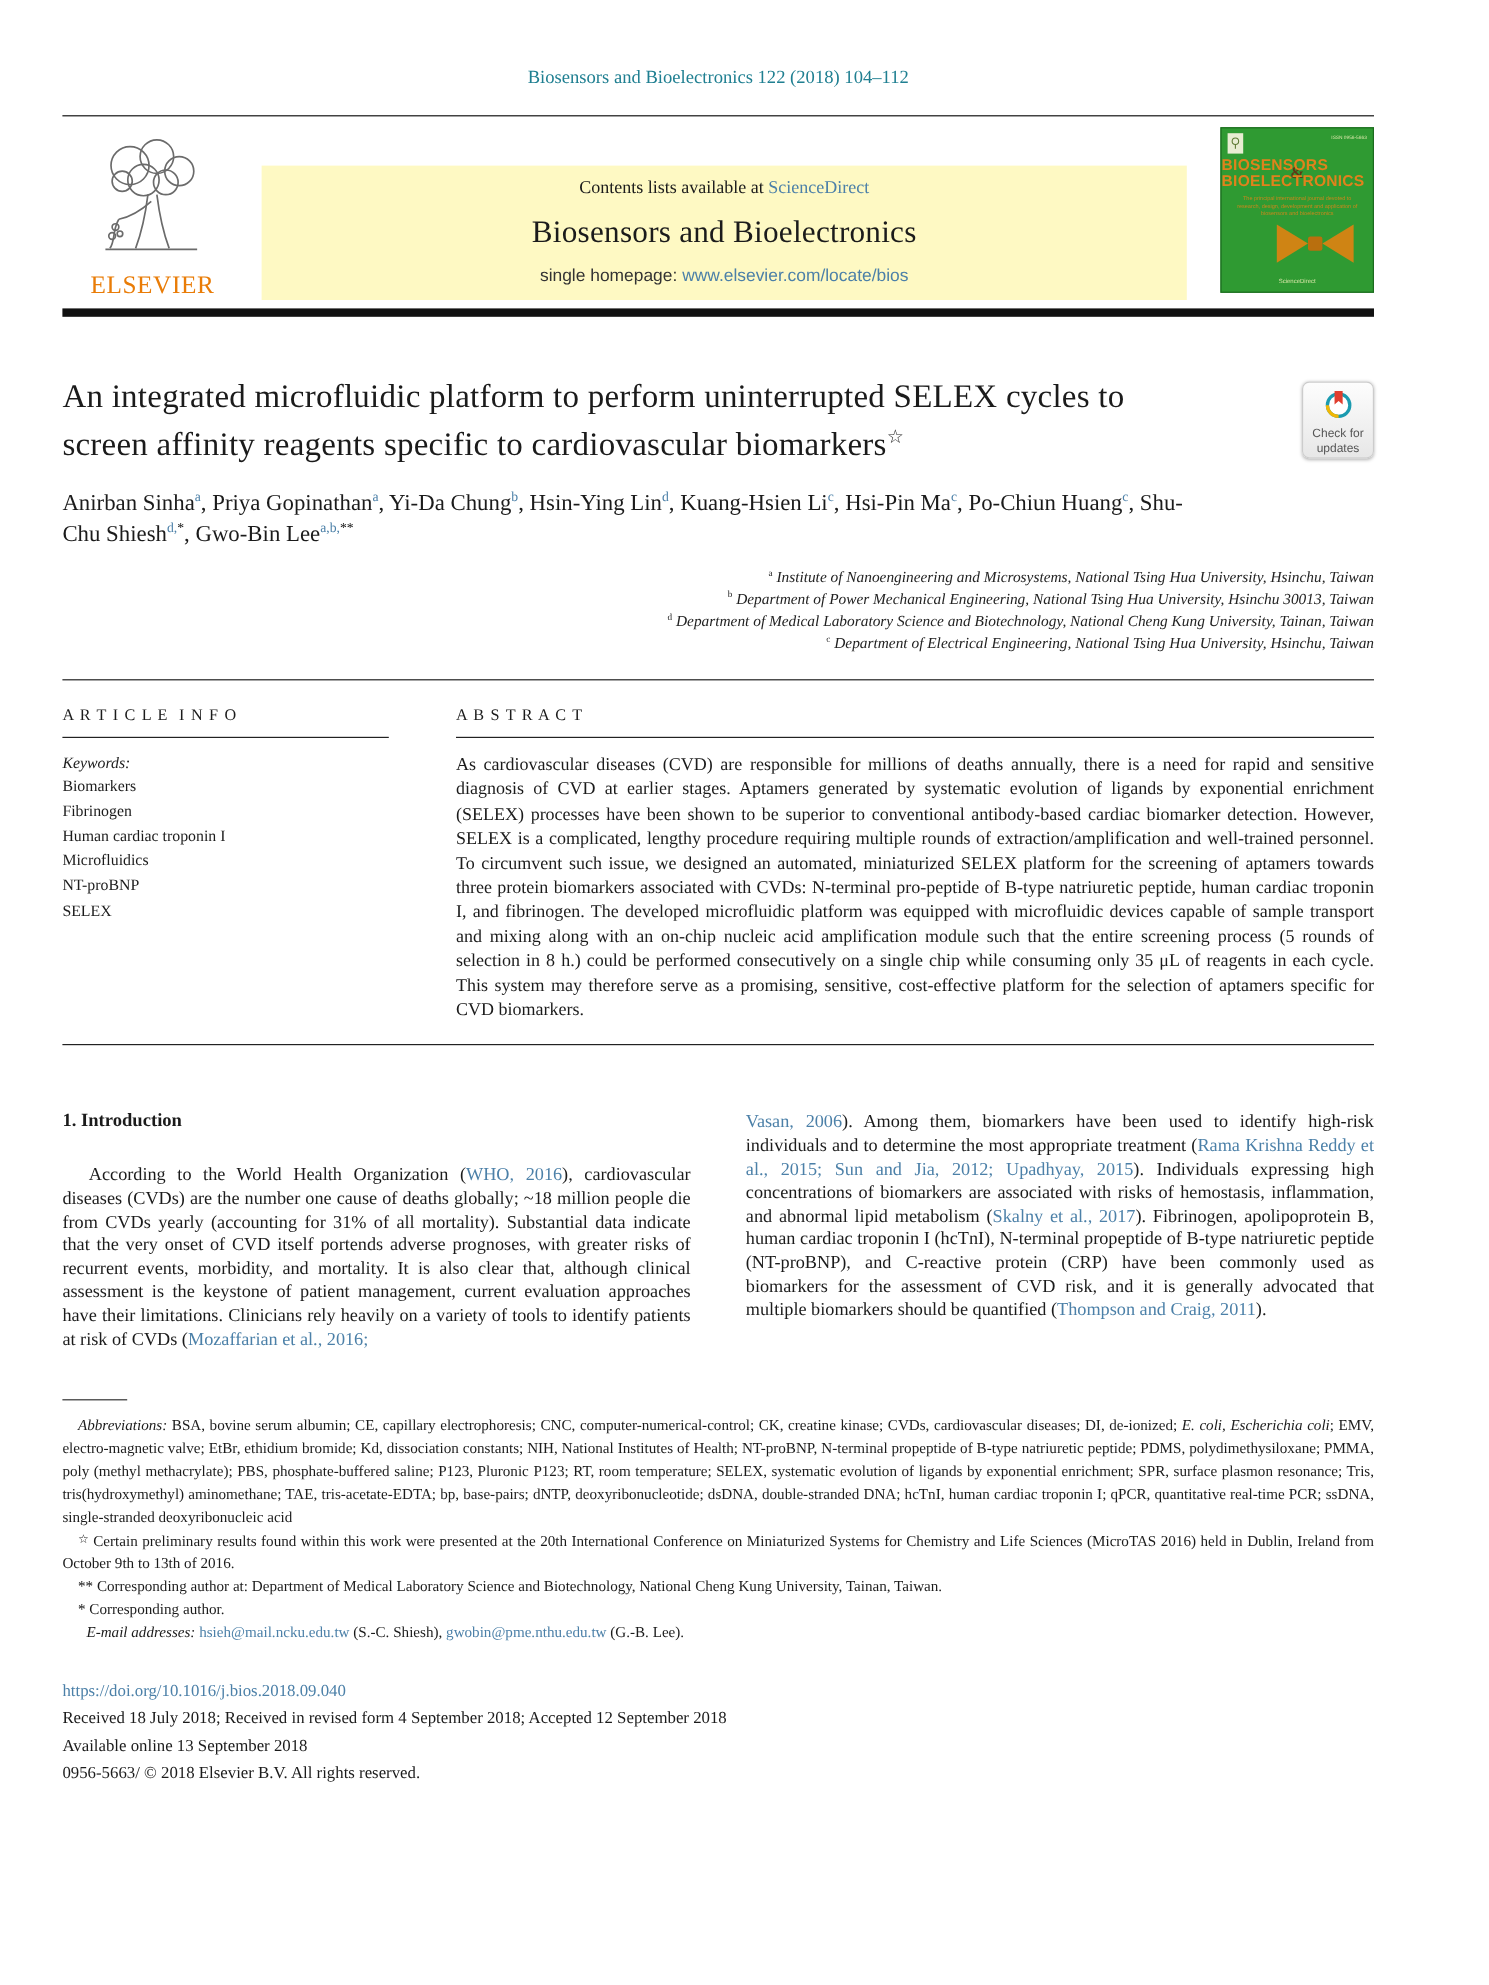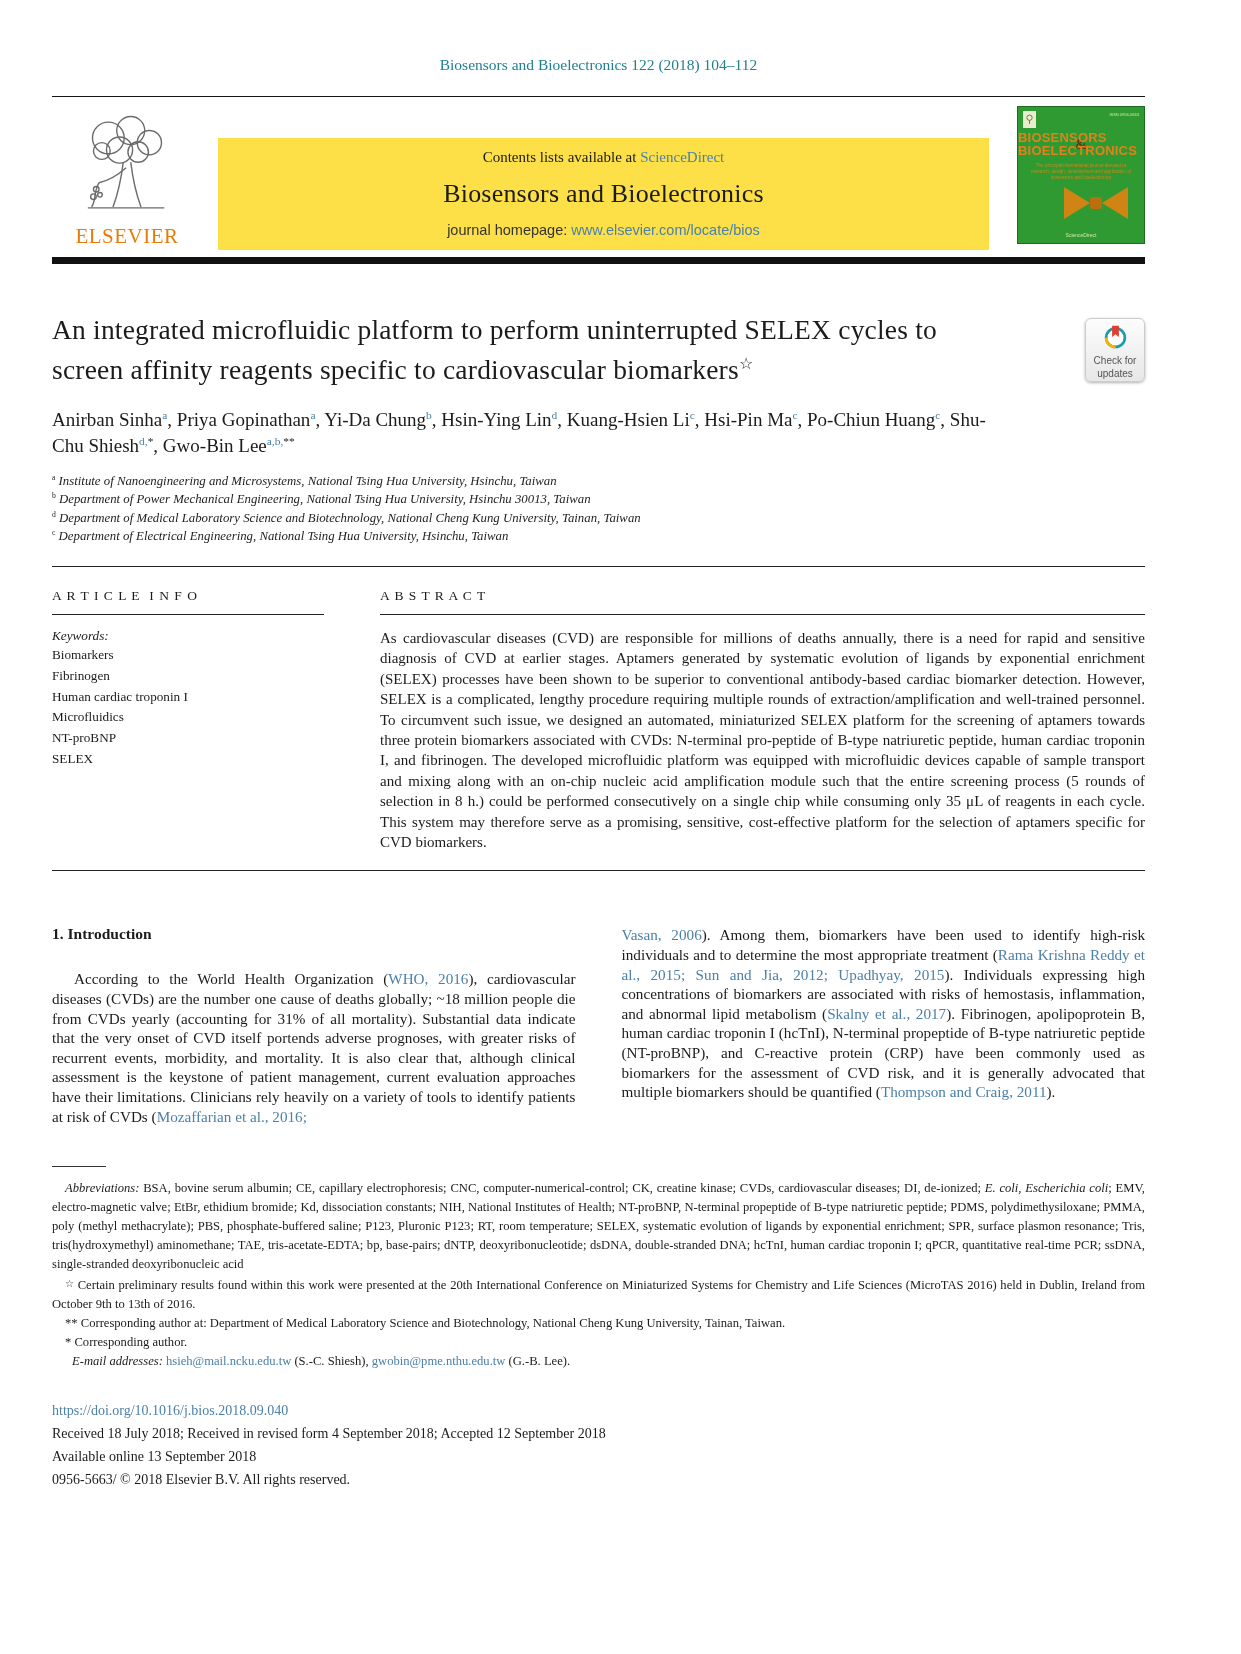--- a/index.html
+++ b/index.html
@@ -23,21 +23,21 @@
   .seg-lk{color:var(--link);cursor:pointer;}
   .seg-it{font-style:italic;}
   .seg-st{font-size:0.8em;vertical-align:2px;}
 
   
   .journal-ref{padding-top:56px;text-align:center;font-size:15.5px;color:var(--teal);}
   .rule-thin{border-top:1.5px solid #141414;margin-top:22px;}
   .banner{display:flex;margin-top:7px;height:146px;}
   .logo-block{width:150px;flex:none;display:flex;flex-direction:column;align-items:center;padding-top:6px;}
   .elsevier-word{font-size:21px;color:var(--els-orange);letter-spacing:0.5px;margin-top:0px;font-family:"Liberation Serif",serif;}
-  .banner-box{flex:1;background:#fde047;margin:34px 28px 0 16px;display:flex;flex-direction:column;align-items:center;justify-content:space-between;padding:11px 8px 12px;text-align:center;}
+  .banner-box{flex:1;background:#fef9c3;margin:34px 28px 0 16px;display:flex;flex-direction:column;align-items:center;justify-content:space-between;padding:11px 8px 12px;text-align:center;}
   .contents-line{font-size:15px;}
   .banner-journal-title{font-size:26px;letter-spacing:0.2px;}
   .homepage-line{font-family:"Liberation Sans",sans-serif;font-size:14.5px;color:#333;}
   .cover{width:128px;height:138px;flex:none;background:var(--cover-green);border:1px solid #1c6b1e;position:relative;margin-top:2px;}
   .cover-mini{position:absolute;top:4px;left:5px;width:13px;height:17px;background:#e8edd2;display:flex;align-items:center;justify-content:center;}
   .cover-issn{position:absolute;top:5px;right:5px;font-size:4px;color:#d8e6a8;font-family:"Liberation Sans",sans-serif;}
   .cover-title{position:absolute;top:24px;left:0;right:0;text-align:left;color:var(--cover-orange);font-family:"Liberation Sans",sans-serif;font-weight:bold;font-size:13px;line-height:13px;letter-spacing:0.2px;}
   .cover-amp{position:absolute;top:30px;left:0;right:0;text-align:center;color:#6b1f10;font-size:14px;font-weight:bold;opacity:0.8;}
   .cover-tagline{position:absolute;top:56px;left:9px;right:9px;font-size:4.6px;color:#c9881c;text-align:center;line-height:1.35;font-family:"Liberation Sans",sans-serif;}
   .cover-bowtie{position:absolute;top:78px;left:46px;width:64px;height:36px;}
@@ -47,21 +47,21 @@
   .cover-footer{position:absolute;bottom:5px;left:0;width:100%;text-align:center;font-size:5px;color:#d8e6a8;font-family:"Liberation Sans",sans-serif;}
   .rule-thick{height:7px;background:#111;margin-top:7px;}
 
   
   .title-row{display:flex;margin-top:46px;}
   .title{font-size:27.5px;font-weight:400;margin:0;line-height:1.47;max-width:930px;letter-spacing:0.2px;}
   .title .seg-s{font-size:0.58em;vertical-align:10px;color:#222;}
   .check-badge{margin-left:auto;width:60px;height:64px;background:linear-gradient(#fdfdfd,#e7e7e7);border:1px solid #cccccc;border-radius:6px;box-shadow:0 1px 3px rgba(0,0,0,0.3);display:flex;flex-direction:column;align-items:center;padding-top:4px;margin-top:8px;cursor:pointer;}
   .check-badge .txt{font-family:"Liberation Sans",sans-serif;font-size:10px;color:#555;line-height:1.15;text-align:center;margin-top:1px;}
   .authors{font-size:19px;margin-top:16px;max-width:945px;line-height:1.38;}
-  .affiliations{margin-top:13px;font-size:12.8px;font-style:italic;line-height:1.42;color:#222;}
+  .affiliations{margin-top:13px;font-size:12.8px;font-style:italic;line-height:1.42;color:#222;text-align:right;}
   .affil-sup{font-style:normal;}
   .rule-a{border-top:1px solid #222;margin-top:21px;}
 
   
   .info-abstract{display:flex;padding-top:21px;padding-bottom:18px;}
   .col-info{width:272px;margin-right:56px;flex:none;}
   .col-abs{flex:1;}
   .sec-head{font-size:13.5px;letter-spacing:1px;white-space:pre;}
   .sec-rule{border-top:1px solid #222;margin-top:10px;margin-bottom:13px;}
   .kw-label{font-style:italic;font-size:13.2px;margin-bottom:1px;}
@@ -118,21 +118,21 @@
         </span>
         <div class="elsevier-word">ELSEVIER</div>
       </div>
 
       <div class="banner-box">
         <div class="contents-line">
           <span>Contents lists available at </span><a class="lk">ScienceDirect</a>
         </div>
         <div class="banner-journal-title">Biosensors and Bioelectronics</div>
         <div class="homepage-line">
-          <span>journal homepage: </span><a class="lk">www.elsevier.com/locate/bios</a>
+          <span>single homepage: </span><a class="lk">www.elsevier.com/locate/bios</a>
         </div>
       </div>
 
       <div class="cover">
         <div class="cover-mini">
           <svg viewBox="0 0 10 12" width="9" height="11">
               <g fill="none" stroke="#5d7a33" stroke-width="1">
                 <circle cx="5" cy="4" r="3"></circle>
                 <path d="M5 7 L5 11"></path>
               </g>

